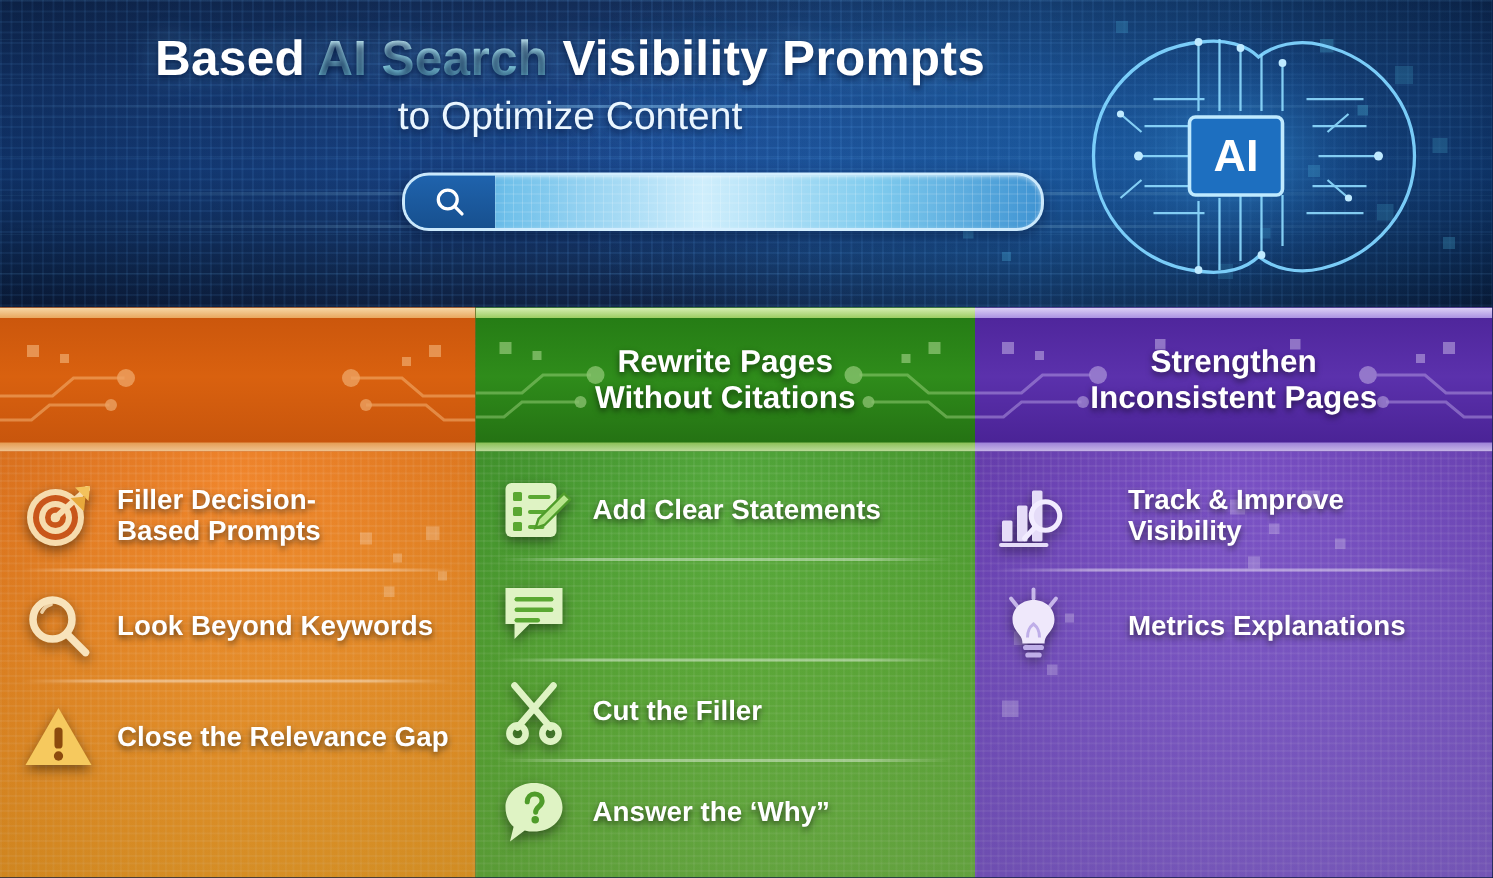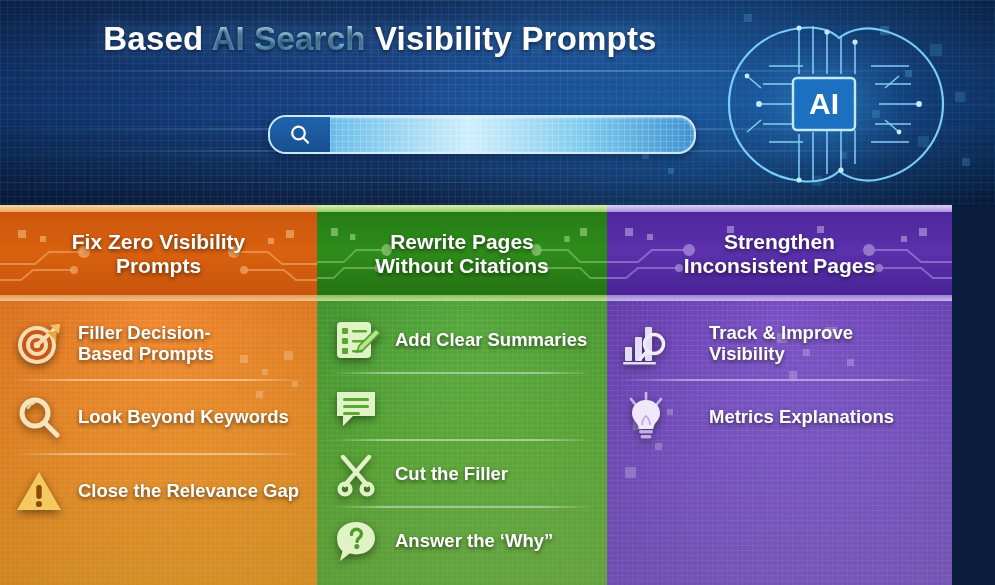--- a/index.html
+++ b/index.html
@@ -47,21 +47,21 @@
         background-size:6px 6px;}
 
   .brain{position:absolute;right:10px;top:6px;width:282px;height:196px;z-index:4;}
   .brain-dots{position:absolute;inset:0;}
   .brain-dots i{position:absolute;display:block;background:#49b6f0;opacity:.55;}
 
   
   .cols{position:absolute;left:0;top:205px;width:995px;height:380px;display:flex;}
   .col{position:relative;overflow:hidden;}
   .col.orange{width:317px;background:linear-gradient(170deg,#e2620f 0%,#ef7a15 35%,#f59320 68%,#f9a82a 100%);}
-  .col.green {width:290px;background:linear-gradient(170deg,#2f8a1e 0%,#3f9c25 30%,#57ad2f 62%,#76c04a 100%);}
+  .col.green {width:333px;background:linear-gradient(170deg,#2f8a1e 0%,#3f9c25 30%,#57ad2f 62%,#76c04a 100%);}
   .col.purple{width:345px;background:linear-gradient(170deg,#5c2fa8 0%,#6a3cbd 32%,#7a52cc 66%,#8a66d8 100%);}
   .col-tex{position:absolute;inset:0;
         background-image:linear-gradient(rgba(255,255,255,.07) 1px,transparent 1px),
                          linear-gradient(90deg,rgba(255,255,255,.06) 1px,transparent 1px);
         background-size:5px 5px;}
   .col-vig{position:absolute;inset:0;background:radial-gradient(ellipse 320px 300px at 50% 30%,rgba(255,255,255,.10),rgba(0,0,0,.16) 100%);}
 
   .col-head{position:relative;height:96px;z-index:3;overflow:hidden;}
   .col.orange .col-head{background:linear-gradient(180deg,#c9550c 0%,#d9610f 48%,#c6540c 100%);}
   .col.green  .col-head{background:linear-gradient(180deg,#247a14 0%,#2f8c1b 48%,#236f12 100%);}
@@ -152,20 +152,21 @@
       <i style="left:668px;top:168px;width:6px;height:6px;opacity:.4"></i>
       <i style="left:744px;top:14px;width:8px;height:8px;opacity:.35"></i>
     </div>
 
     <div class="hero-vig"></div>
 
     <div class="title-wrap">
       <div class="title1">
         <span class="wht">Based </span><span class="aqua">AI Search</span><span class="wht"> Visibility Prompts</span>
       </div>
+      <div class="title2">to Optimize Content</div>
     </div>
 
     <div class="searchbar">
       <div class="search-pixels"></div>
       <div class="search-icon-box">
         <svg width="24" height="24" viewBox="0 0 24 24" fill="none" stroke="#ffffff" stroke-width="2.2" stroke-linecap="round">
           <circle cx="10.5" cy="10" r="6.3"></circle>
             <line x1="15.2" y1="14.8" x2="20" y2="19.6"></line>
         </svg>
       </div>
@@ -195,22 +196,20 @@
                 <circle cx="74" cy="58" r="4"></circle>
               <circle cx="234" cy="40" r="6"></circle>
                 <circle cx="244" cy="58" r="4"></circle>
               <rect x="18" y="18" width="8" height="8"></rect>
                 <rect x="40" y="24" width="6" height="6"></rect>
               <rect x="286" y="18" width="8" height="8"></rect>
                 <rect x="268" y="26" width="6" height="6"></rect>
             </g>
           </svg>
         </div>
-        <div class="col-title">Fix Zero Visibility
-Prompts</div>
       </div>
 
       <div class="chips">
         <i style="left:240px;top:150px;width:8px;height:8px"></i>
         <i style="left:262px;top:164px;width:6px;height:6px"></i>
         <i style="left:284px;top:146px;width:9px;height:9px"></i>
         <i style="left:256px;top:186px;width:7px;height:7px"></i>
         <i style="left:292px;top:176px;width:6px;height:6px"></i>
       </div>
 
@@ -297,21 +296,21 @@
                 <rect x="11" y="13" width="6" height="6" rx="1"></rect>
                 <rect x="11" y="23" width="6" height="6" rx="1"></rect>
                 <rect x="11" y="33" width="6" height="6" rx="1"></rect>
                 <rect x="21" y="15" width="15" height="2.6" rx="1.3"></rect>
                 <rect x="21" y="25" width="15" height="2.6" rx="1.3"></rect>
                 <rect x="21" y="35" width="11" height="2.6" rx="1.3"></rect>
               </g>
               <path d="M45 14l4 4-17 17-6 2 2-6z" fill="#b7e58b" stroke="#4f9c2a" stroke-width="1.6"></path>
             </svg>
           </span>
-          <span class="txt">Add Clear Summaries</span>
+          <span class="txt">Add Clear Statements</span>
         </div>
         <div class="divider"></div>
 
         <div class="item">
           <span class="ico">
             <svg width="50" height="50" viewBox="0 0 50 50">
               <path d="M6 10h38v24H22l-10 10V34H6z" fill="#dff3c4"></path>
               <g fill="#5aa832">
                 <rect x="12" y="16" width="26" height="3" rx="1.5"></rect>
                 <rect x="12" y="23" width="26" height="3" rx="1.5"></rect>

